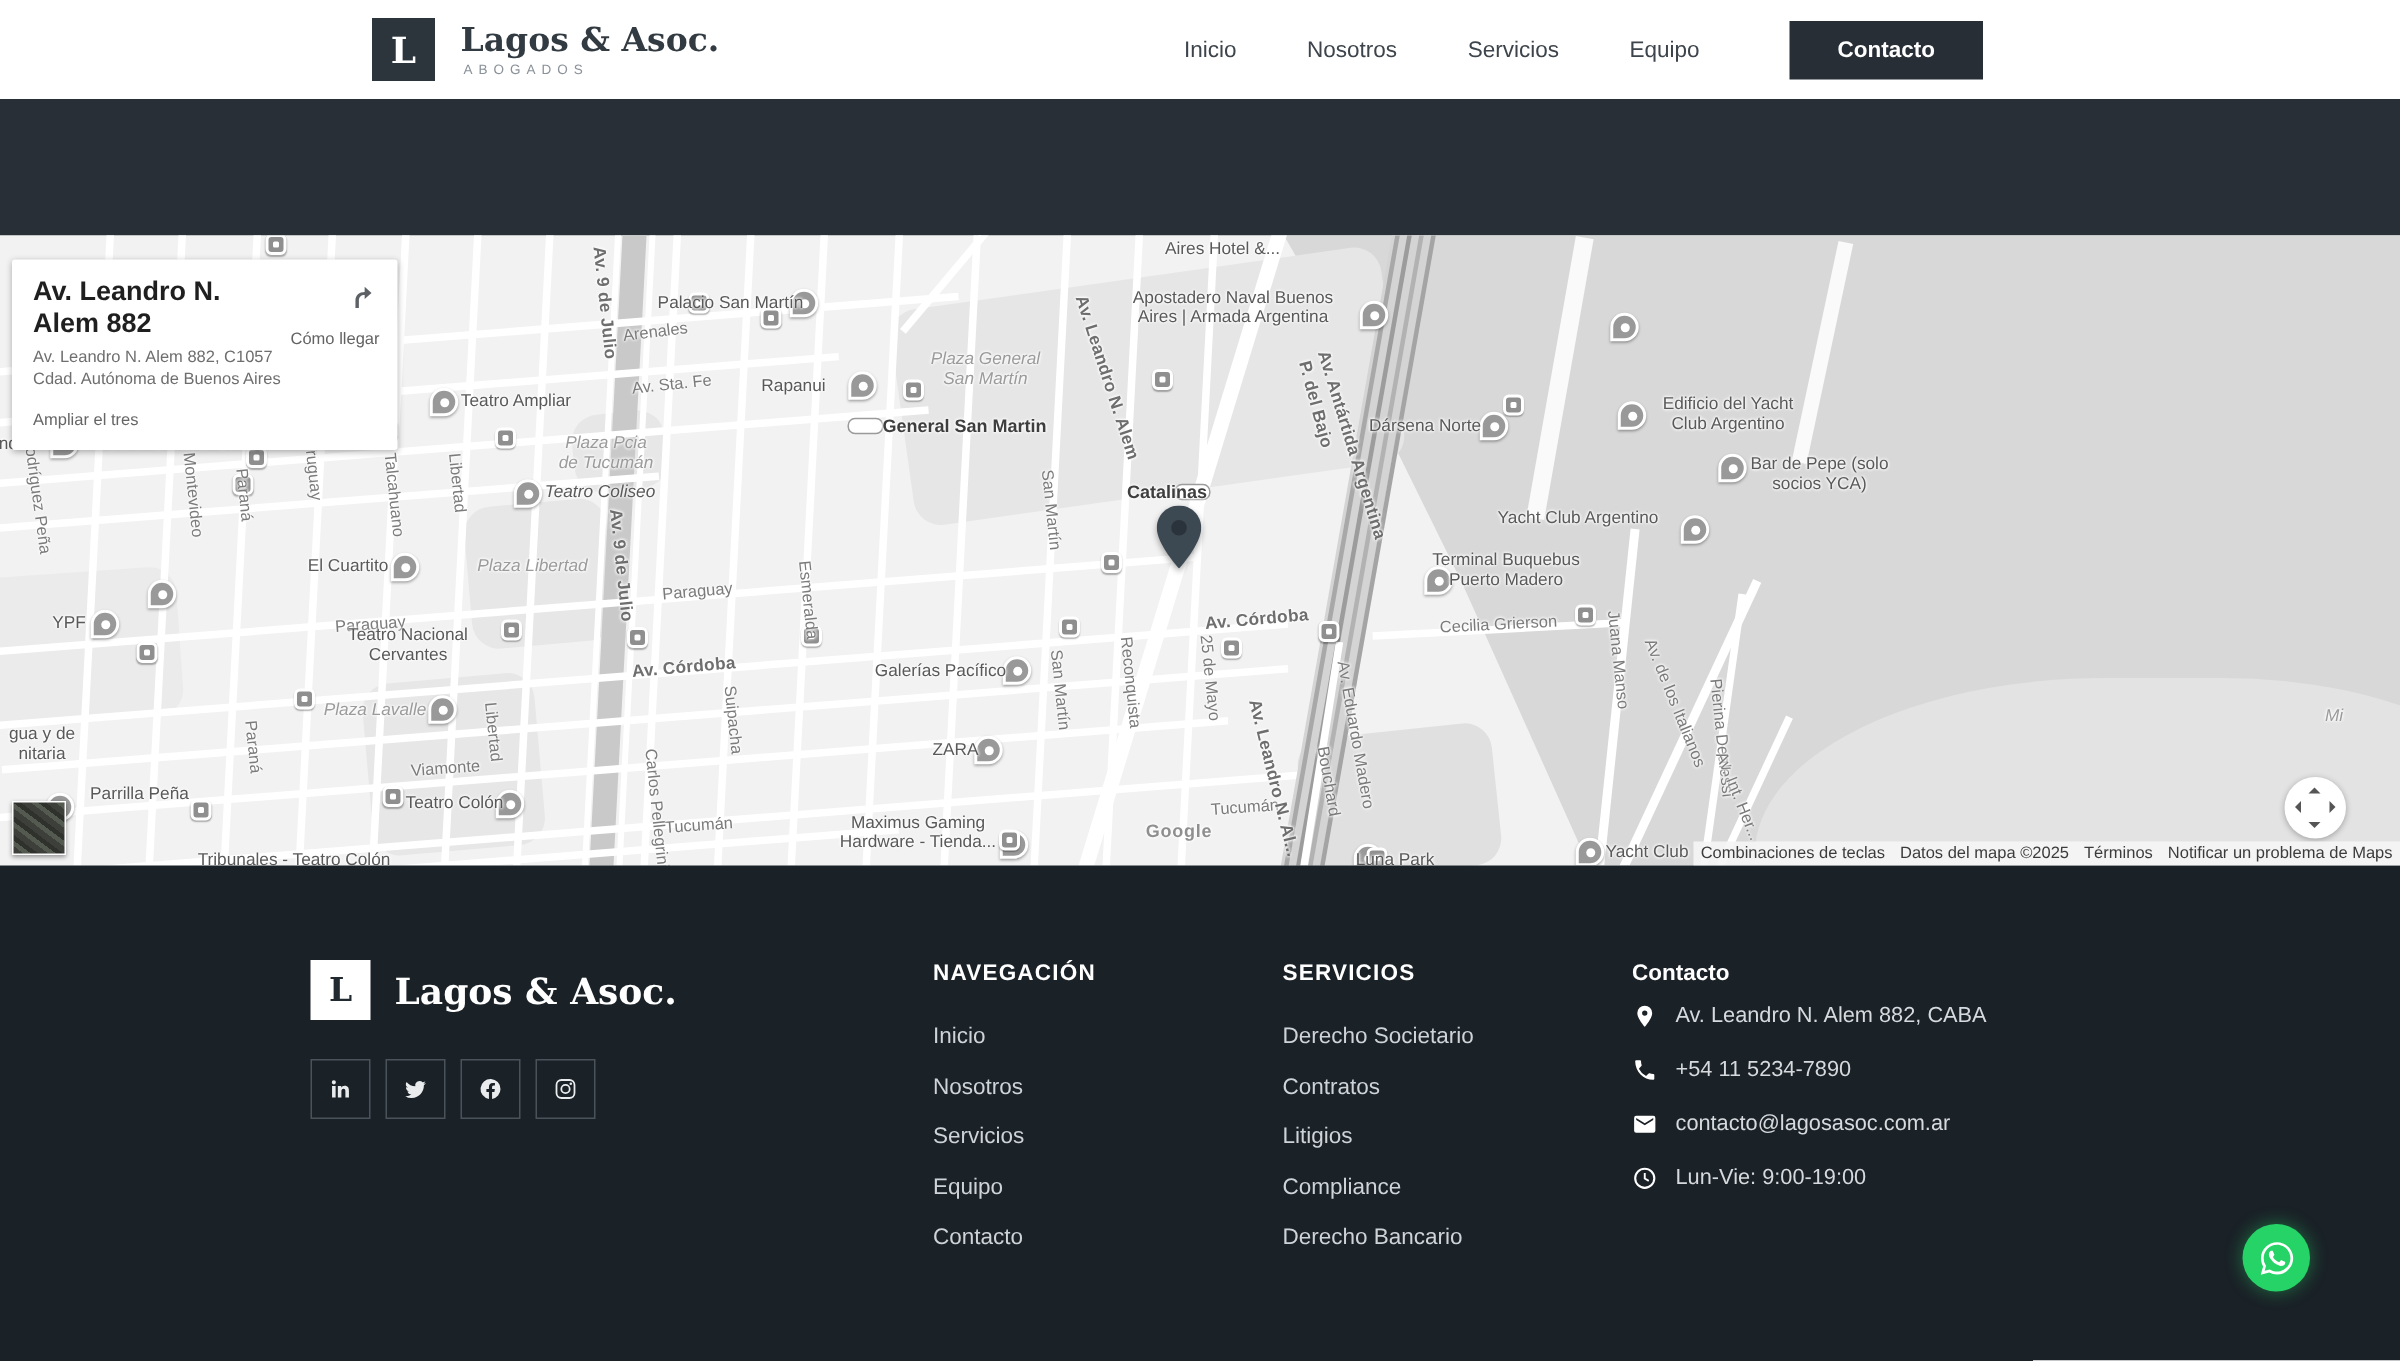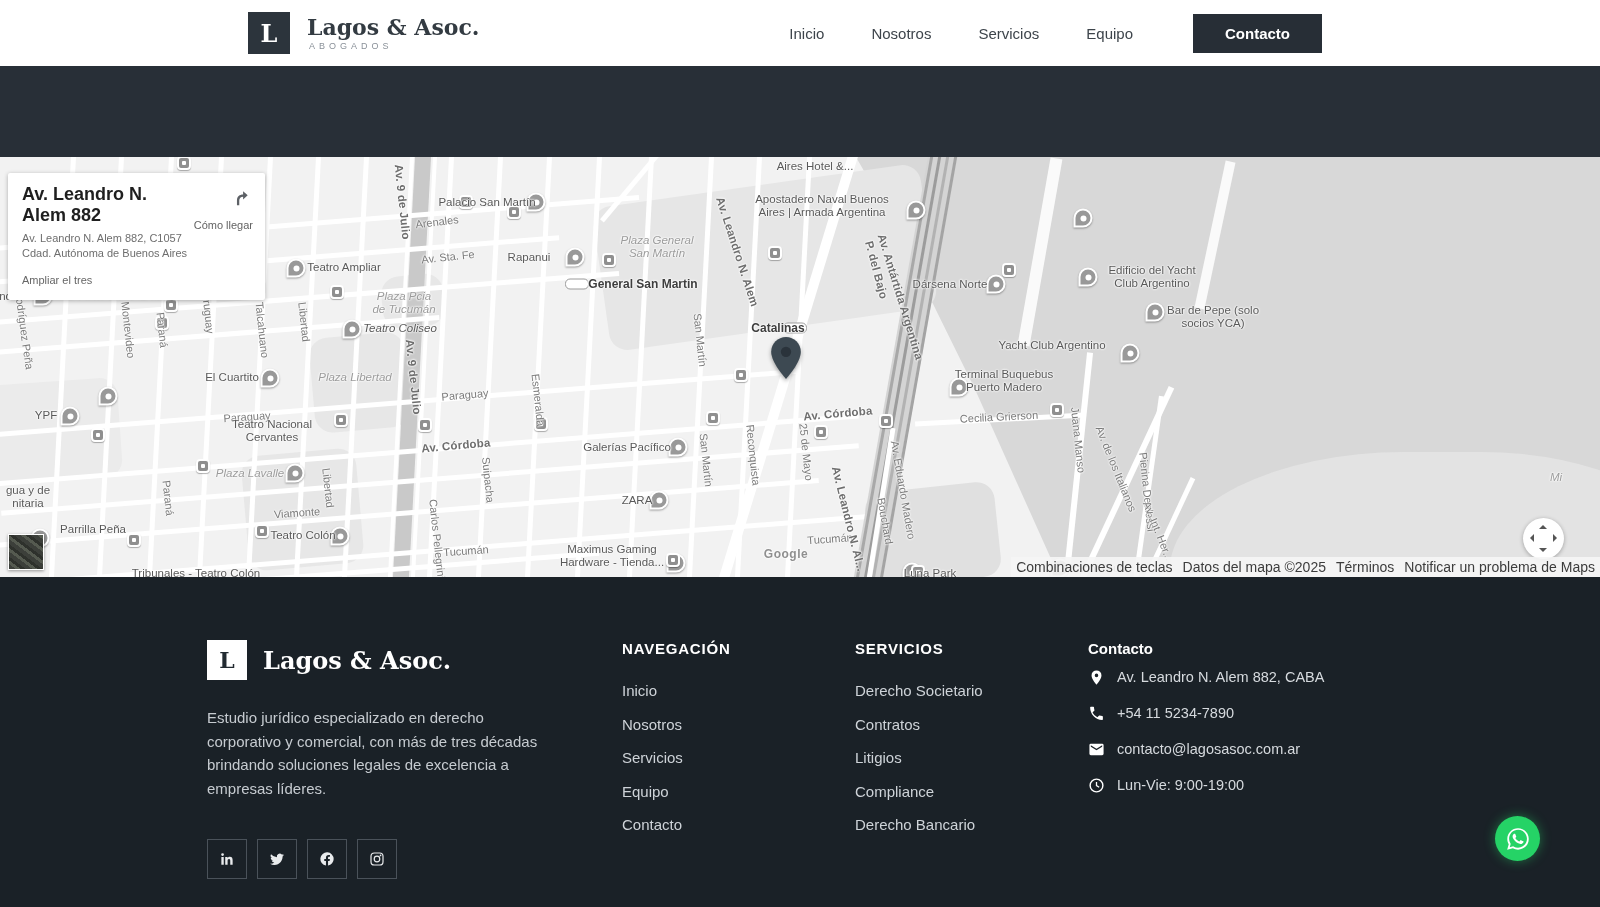--- a/index.html
+++ b/index.html
@@ -75,21 +75,21 @@
       #444; }
   .pan-btn { position:absolute; right:36px; bottom:18px; width:41px; height:41px; z-index:8;
     background:#fff; border-radius:50%; box-shadow:0 1px 4px rgba(0,0,0,.3); cursor:pointer; }
   .pan-btn i { position:absolute; width:0; height:0; border:4px solid transparent; }
   .pan-btn .up    { left:16px; top:7px;  border-bottom-color:#555; border-top-width:0;}
   .pan-btn .down  { left:16px; bottom:7px; border-top-color:#555; border-bottom-width:0;}
   .pan-btn .left  { left:7px;  top:16px; border-right-color:#555; border-left-width:0;}
   .pan-btn .right { right:7px; top:16px; border-left-color:#555; border-right-width:0;}
 
   .attrib { position:absolute; right:0; bottom:0; display:flex; z-index:9; }
-  .attrib span { background:#f5f5f5e8; color:#3c3c3c; font-size:14px; padding:2px 5px;
+  .attrib span { background:#f5f5f5e8; color:#3c3c3c; font-size:11px; padding:2px 5px;
     white-space:nowrap; cursor:pointer; }
 
   
   .footer { height:330px; background:#1a2127; color:#cfd4d9; position:relative;
     padding:63px 0 0 207px; display:flex; }
   .f-col1 { width:415px; }
   .f-logo { display:flex; align-items:center; gap:16px; margin-bottom:26px;}
   .f-sq { width:40px; height:40px; background:#fff; color:#222a31; display:flex; align-items:center;
     justify-content:center; font-family:"DejaVu Serif", serif; font-size:22px; font-weight:bold;}
   .f-name { font-family:"DejaVu Serif", serif; font-weight:bold; font-size:24px; color:#fff;}
@@ -360,21 +360,20 @@
       <span>Notificar un problema de Maps</span>
     </div>
 </div>
 
 <div class="footer">
   <div class="f-col1">
     <div class="f-logo">
       <div class="f-sq">L</div>
       <div class="f-name">Lagos &amp; Asoc.</div>
     </div>
-    <div class="f-desc">Estudio jurídico especializado en derecho corporativo y comercial, con más de tres décadas brindando soluciones legales de excelencia a empresas líderes.</div>
     <div class="socials" id="socials">
         <div class="soc">
           <svg width="16" height="16" viewBox="0 0 24 24">
             <path fill="#e9ebed" d="M20.45 20.45h-3.56v-5.57c0-1.33-.02-3.04-1.85-3.04-1.85 0-2.14 1.45-2.14 2.94v5.67H9.34V9h3.41v1.56h.05c.48-.9 1.64-1.85 3.37-1.85 3.6 0 4.27 2.37 4.27 5.46v6.28zM5.34 7.43a2.06 2.06 0 1 1 0-4.13 2.06 2.06 0 0 1 0 4.13zM7.12 20.45H3.55V9h3.57v11.45z"></path>
           </svg>
         </div>
         <div class="soc">
           <svg width="16" height="16" viewBox="0 0 24 24">
             <path fill="#e9ebed" d="M22.46 6c-.77.35-1.6.58-2.46.69a4.3 4.3 0 0 0 1.88-2.37c-.83.49-1.75.85-2.72 1.05a4.28 4.28 0 0 0-7.29 3.9A12.14 12.14 0 0 1 3.06 4.9a4.28 4.28 0 0 0 1.32 5.71c-.7-.02-1.36-.21-1.94-.53v.05a4.28 4.28 0 0 0 3.43 4.19c-.64.17-1.31.2-1.93.07a4.28 4.28 0 0 0 4 2.97 8.58 8.58 0 0 1-6.34 1.78A12.1 12.1 0 0 0 8.16 21c7.88 0 12.2-6.53 12.2-12.2v-.56A8.7 8.7 0 0 0 22.46 6z"></path>
           </svg>

